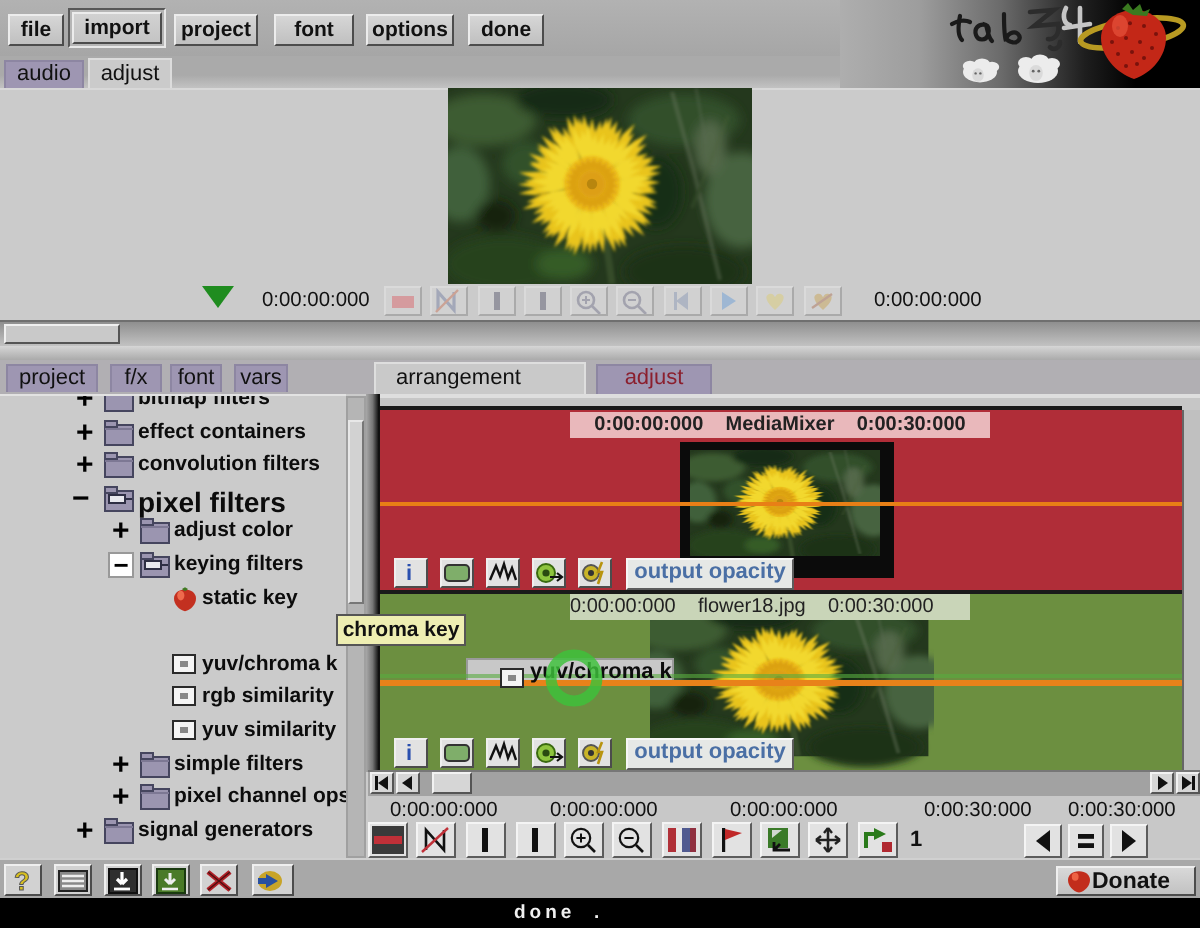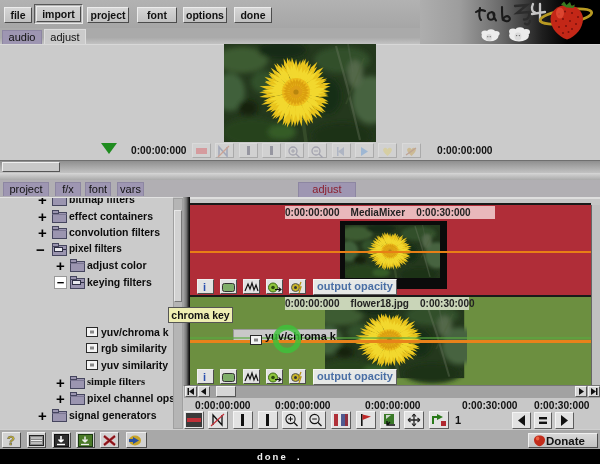--- a/index.html
+++ b/index.html
@@ -1,18 +1,18 @@
 <!DOCTYPE html>
 <html><head><meta charset="utf-8">
 <style>
 html,body{margin:0;padding:0;}
 *{box-sizing:border-box;}
 body{font-family:"Liberation Sans", sans-serif; width:600px;height:464px;overflow:hidden;}
 #app{position:relative;width:600px;height:464px;background:#cbcbcb;overflow:hidden;font-family:"Liberation Sans", sans-serif;}
-.tc{position:absolute;font-size:10.2px;font-weight:bold;color:#111;white-space:nowrap;}
+.tc{position:absolute;font-size:10.2px;font-weight:normal;color:#111;white-space:nowrap;}
 </style></head><body>
 <div id="app">
 
 <div style="position:absolute;left:0;top:0;width:600px;height:28px;background:linear-gradient(#b2b2b2,#a6a6a6);"></div>
 <div style="position:absolute;left:420px;top:0;width:180px;height:44px;background:linear-gradient(90deg,#aeaeae 0%,#9d9d9d 22%,#6a6a6a 45%,#1e1e1e 68%,#000 82%);"></div>
 <div style="position:absolute;left:4px;top:7px;width:28px;height:16px;background:linear-gradient(#d6d6d6,#c0c0c0);border:1px solid;border-color:#ececec #4c4c4c #4c4c4c #ececec;text-align:center;font-size:10.5px;font-weight:bold;color:#111;line-height:15px;">file</div>
 <div style="position:absolute;left:34px;top:4px;width:49px;height:20px;background:#b6b6b6;border:1px solid;border-color:#585858 #e8e8e8 #e8e8e8 #585858;"></div>
 <div style="position:absolute;left:36px;top:6px;width:45px;height:16px;background:linear-gradient(#d2d2d2,#c4c4c4);border:1px solid;border-color:#ececec #4c4c4c #4c4c4c #ececec;text-align:center;font-size:10.5px;font-weight:bold;color:#111;line-height:14px;">import</div>
 <div style="position:absolute;left:87px;top:7px;width:42px;height:16px;background:linear-gradient(#d6d6d6,#c0c0c0);border:1px solid;border-color:#ececec #4c4c4c #4c4c4c #ececec;text-align:center;font-size:10.5px;font-weight:bold;color:#111;line-height:15px;">project</div>
 <div style="position:absolute;left:137px;top:7px;width:40px;height:16px;background:linear-gradient(#d6d6d6,#c0c0c0);border:1px solid;border-color:#ececec #4c4c4c #4c4c4c #ececec;text-align:center;font-size:10.5px;font-weight:bold;color:#111;line-height:15px;">font</div>
@@ -69,20 +69,21 @@
       </svg></div>
 <div style="position:absolute;left:0;top:160px;width:600px;height:13px;background:linear-gradient(#8f8f8f,#c2c2c2);border-top:1px solid #6f6f6f;"></div>
 <div style="position:absolute;left:2px;top:162px;width:58px;height:10px;background:#c9c9c9;border:1px solid;border-color:#efefef #555 #555 #efefef;"></div>
 <div style="position:absolute;left:0;top:173px;width:600px;height:8px;background:linear-gradient(#d6d6d6,#a4a4a4);"></div>
 
 <div style="position:absolute;left:0;top:180px;width:600px;height:17px;background:#b1afb3;"></div>
 <div style="position:absolute;left:3px;top:182px;width:46px;height:14px;background:#9e96b2;border:1px solid #8d86a2;border-bottom:none;text-align:center;font-size:11px;color:#111;line-height:13px;">project</div>
 <div style="position:absolute;left:55px;top:182px;width:26px;height:14px;background:#9e96b2;border:1px solid #8d86a2;border-bottom:none;text-align:center;font-size:11px;color:#111;line-height:13px;">f/x</div>
 <div style="position:absolute;left:85px;top:182px;width:26px;height:14px;background:#9e96b2;border:1px solid #8d86a2;border-bottom:none;text-align:center;font-size:11px;color:#111;line-height:13px;">font</div>
 <div style="position:absolute;left:117px;top:182px;width:27px;height:14px;background:#9e96b2;border:1px solid #8d86a2;border-bottom:none;text-align:center;font-size:11px;color:#111;line-height:13px;">vars</div>
+<div style="position:absolute;left:187px;top:181px;width:106px;height:17px;background:#c9c9c9;border:1px solid #dedede;border-bottom:none;text-align:left;padding-left:10px;font-size:11px;color:#111;line-height:15px;">arrangement</div>
 <div style="position:absolute;left:298px;top:182px;width:58px;height:15px;background:#9e96b2;border:1px solid #8d86a2;border-bottom:none;text-align:center;font-size:11px;color:#8b1f2e;line-height:13px;">adjust</div>
 <div style="position:absolute;left:0;top:197px;width:173px;height:233px;background:#cbcbcb;border-top:1px solid #e2e2e2;overflow:hidden;" id="tree">
 <div style="position:absolute;top:-6px;left:0;width:182px;height:16px;">
         <div style="position:absolute;left:38px;top:1px;font-size:15px;font-weight:bold;color:#000;line-height:13px;">+</div>
         <svg width="15" height="13" viewBox="0 0 15 13" style="position:absolute;left:52px;top:1px;">
           <rect x="0.5" y="2.5" width="14" height="10" fill="#9b95b0" stroke="#45455e"></rect>
           <rect x="0.5" y="0.5" width="6" height="3" fill="#9b95b0" stroke="#45455e"></rect>
           <path d="M0.5,4.5 h14" stroke="#7d7894" stroke-width="1"></path>
         </svg>
         <div style="position:absolute;left:69px;top:1px;font-size:10.5px;font-weight:bold;color:#0c0c0c;white-space:nowrap;">bitmap filters</div>
@@ -106,40 +107,48 @@
         <div style="position:absolute;left:69px;top:1px;font-size:10.5px;font-weight:bold;color:#0c0c0c;white-space:nowrap;">convolution filters</div>
       </div>
 <div style="position:absolute;top:44px;left:0;width:182px;height:16px;">
         <div style="position:absolute;left:36px;top:1px;font-size:15px;font-weight:bold;color:#000;line-height:13px;">−</div>
         <svg width="15" height="13" viewBox="0 0 15 13" style="position:absolute;left:52px;top:1px;">
           <rect x="0.5" y="2.5" width="14" height="10" fill="#9b95b0" stroke="#45455e"></rect>
           <rect x="0.5" y="0.5" width="6" height="3" fill="#9b95b0" stroke="#45455e"></rect>
           <rect x="2.5" y="4.5" width="8" height="4" fill="#e8e8ee" stroke="#2e2e44"></rect>
           <path d="M11,6.5 h3" stroke="#2e2e44" stroke-width="1"></path>
         </svg>
-        <div style="position:absolute;left:69px;top:1px;font-size:10px;font-weight:bold;color:#0c0c0c;white-space:nowrap;">pixel filters</div>
+        <div style="position:absolute;left:69px;top:1px;font-size:14px;font-weight:bold;color:#0c0c0c;white-space:nowrap;">pixel filters</div>
       </div>
 <div style="position:absolute;top:60px;left:0;width:182px;height:16px;">
         <div style="position:absolute;left:56px;top:1px;font-size:15px;font-weight:bold;color:#000;line-height:13px;">+</div>
         <svg width="15" height="13" viewBox="0 0 15 13" style="position:absolute;left:70px;top:1px;">
           <rect x="0.5" y="2.5" width="14" height="10" fill="#9b95b0" stroke="#45455e"></rect>
           <rect x="0.5" y="0.5" width="6" height="3" fill="#9b95b0" stroke="#45455e"></rect>
           <path d="M0.5,4.5 h14" stroke="#7d7894" stroke-width="1"></path>
         </svg>
         <div style="position:absolute;left:87px;top:1px;font-size:10.5px;font-weight:bold;color:#0c0c0c;white-space:nowrap;">adjust color</div>
       </div>
 <div style="position:absolute;top:77px;left:0;width:182px;height:16px;">
         <div style="position:absolute;left:54px;top:1px;width:13px;height:13px;background:#fff;border:1px solid #999;text-align:center;font-size:13px;font-weight:bold;line-height:11px;">−</div>
         <svg width="15" height="13" viewBox="0 0 15 13" style="position:absolute;left:70px;top:1px;">
           <rect x="0.5" y="2.5" width="14" height="10" fill="#9b95b0" stroke="#45455e"></rect>
           <rect x="0.5" y="0.5" width="6" height="3" fill="#9b95b0" stroke="#45455e"></rect>
           <rect x="2.5" y="4.5" width="8" height="4" fill="#e8e8ee" stroke="#2e2e44"></rect>
           <path d="M11,6.5 h3" stroke="#2e2e44" stroke-width="1"></path>
         </svg>
         <div style="position:absolute;left:87px;top:1px;font-size:10.5px;font-weight:bold;color:#0c0c0c;white-space:nowrap;">keying filters</div>
+      </div>
+<div style="position:absolute;top:94px;left:0;width:182px;height:16px;">
+        <svg width="13" height="13" viewBox="0 0 13 13" style="position:absolute;left:86px;top:1px;">
+          <path d="M6.5,1.8 C9.8,1.8 12,3.8 12,6.2 C12,9.2 9.5,11.8 6.5,12.6 C3.5,11.8 1,9.2 1,6.2 C1,3.8 3.2,1.8 6.5,1.8 Z" fill="#c33020"></path>
+          <ellipse cx="4.4" cy="4.8" rx="1.8" ry="2.4" fill="#ef6a4c"></ellipse>
+          <path d="M5,1.5 L6.5,0.6 L8,1.5 L7,2.4 L6,2.4 Z" fill="#3f7a22"></path>
+        </svg>
+        <div style="position:absolute;left:101px;top:1px;font-size:10.5px;font-weight:bold;color:#0c0c0c;white-space:nowrap;">static key</div>
       </div>
 <div style="position:absolute;top:127px;left:0;width:182px;height:16px;">
         <svg width="12" height="10" viewBox="0 0 12 10" style="position:absolute;left:86px;top:2px;">
           <rect x="0.5" y="0.5" width="11" height="9" fill="#f4f4f4" stroke="#2a2a2a"></rect>
           <rect x="4" y="3.5" width="4" height="3" fill="#888"></rect>
         </svg>
         <div style="position:absolute;left:101px;top:1px;font-size:10.5px;font-weight:bold;color:#0c0c0c;white-space:nowrap;">yuv/chroma k</div>
       </div>
 <div style="position:absolute;top:160px;left:0;width:182px;height:16px;">
         <svg width="12" height="10" viewBox="0 0 12 10" style="position:absolute;left:86px;top:2px;">
@@ -155,21 +164,21 @@
         </svg>
         <div style="position:absolute;left:101px;top:1px;font-size:10.5px;font-weight:bold;color:#0c0c0c;white-space:nowrap;">rgb similarity</div>
       </div>
 <div style="position:absolute;top:177px;left:0;width:182px;height:16px;">
         <div style="position:absolute;left:56px;top:1px;font-size:15px;font-weight:bold;color:#000;line-height:13px;">+</div>
         <svg width="15" height="13" viewBox="0 0 15 13" style="position:absolute;left:70px;top:1px;">
           <rect x="0.5" y="2.5" width="14" height="10" fill="#9b95b0" stroke="#45455e"></rect>
           <rect x="0.5" y="0.5" width="6" height="3" fill="#9b95b0" stroke="#45455e"></rect>
           <path d="M0.5,4.5 h14" stroke="#7d7894" stroke-width="1"></path>
         </svg>
-        <div style="position:absolute;left:87px;top:1px;font-size:10.5px;font-weight:bold;color:#0c0c0c;white-space:nowrap;font-family:Liberation Serif, serif;">simple filters</div>
+        <div style="position:absolute;left:87px;top:1px;font-size:10.5px;font-weight:bold;color:#0c0c0c;white-space:nowrap;">simple filters</div>
       </div>
 <div style="position:absolute;top:193px;left:0;width:182px;height:16px;">
         <div style="position:absolute;left:56px;top:1px;font-size:15px;font-weight:bold;color:#000;line-height:13px;">+</div>
         <svg width="15" height="13" viewBox="0 0 15 13" style="position:absolute;left:70px;top:1px;">
           <rect x="0.5" y="2.5" width="14" height="10" fill="#9b95b0" stroke="#45455e"></rect>
           <rect x="0.5" y="0.5" width="6" height="3" fill="#9b95b0" stroke="#45455e"></rect>
           <path d="M0.5,4.5 h14" stroke="#7d7894" stroke-width="1"></path>
         </svg>
         <div style="position:absolute;left:87px;top:1px;font-size:10.5px;font-weight:bold;color:#0c0c0c;white-space:nowrap;">pixel channel ops</div>
       </div>
@@ -183,21 +192,21 @@
         <div style="position:absolute;left:69px;top:1px;font-size:10.5px;font-weight:bold;color:#0c0c0c;white-space:nowrap;">signal generators</div>
       </div>
 </div>
 <div style="position:absolute;left:173px;top:198px;width:10px;height:231px;background:#b5b5b5;border:1px solid #a0a0a0;"></div>
 <div style="position:absolute;left:174px;top:210px;width:8px;height:92px;background:#d2d2d2;border:1px solid;border-color:#e8e8e8 #777 #777 #e8e8e8;"></div>
 <div style="position:absolute;left:183px;top:197px;width:7px;height:189px;background:linear-gradient(90deg,#a8a8a8,#777 55%,#1a1a1a);border-right:1px solid #111;"></div>
 <div style="position:absolute;left:190px;top:197px;width:410px;height:2px;background:#dedede;"></div>
 <div style="position:absolute;left:190px;top:199px;width:410px;height:6px;background:#c6c6c6;"></div>
 <div style="position:absolute;left:190px;top:203px;width:401px;height:2px;background:#1a1a1a;"></div>
 <div style="position:absolute;left:190px;top:205px;width:401px;height:90px;background:#b02d38;"></div>
-<div style="position:absolute;left:285px;top:206px;width:210px;height:13px;background:rgba(255,238,238,0.72);font-size:10px;font-weight:bold;color:#222;line-height:13px;">0:00:00:000&nbsp;&nbsp;&nbsp;&nbsp;MediaMixer&nbsp;&nbsp;&nbsp;&nbsp;0:00:30:000</div>
+<div style="position:absolute;left:285px;top:206px;width:210px;height:13px;background:rgba(255,238,238,0.72);font-size:10px;font-weight:bold;color:#222;text-align:center;line-height:13px;">0:00:00:000&nbsp;&nbsp;&nbsp;&nbsp;MediaMixer&nbsp;&nbsp;&nbsp;&nbsp;0:00:30:000</div>
 <div style="position:absolute;left:340px;top:221px;width:107px;height:68px;background:#0b0b0b;"></div>
 <div style="position:absolute;left:345px;top:225px;width:95px;height:53px;overflow:hidden;">
       <svg width="95" height="53" viewBox="0 0 152 98" preserveAspectRatio="none" style="position:absolute;left:0;top:0">
         <use href="#flowerpic"></use>
       </svg>
     </div>
 <div style="position:absolute;left:190px;top:251px;width:401px;height:2px;background:#e87f16;z-index:5;"></div>
 <div style="position:absolute;left:197px;top:279px;width:17px;height:15px;background:#e2e2e2;border:1px solid;border-color:#efefef #4c4c4c #4c4c4c #efefef;">
       <div style="position:absolute;left:5px;top:1px;font-size:11px;font-weight:bold;color:#2a4fae;">i</div>
     </div>
@@ -213,21 +222,21 @@
         <path d="M8,8.5 L14,8.5 M11.5,6.5 L14,8.5 L11.5,10.5" stroke="#111" stroke-width="1.1" fill="none"></path>
       </svg></div>
 <div style="position:absolute;left:289px;top:279px;width:17px;height:15px;background:#e2e2e2;border:1px solid;border-color:#efefef #4c4c4c #4c4c4c #efefef;"><svg width="15" height="13" viewBox="0 0 15 13" style="">
         <circle cx="5.5" cy="6.5" r="4" fill="#c9b428" stroke="#555"></circle>
         <circle cx="5.5" cy="6.5" r="1.5" fill="#333"></circle>
         <path d="M11,1 L9,6 L11,6 L9,12" stroke="#b89410" stroke-width="1.3" fill="none"></path>
       </svg></div>
 <div style="position:absolute;left:313px;top:279px;width:84px;height:16px;background:#e6e8e6;border:1px solid;border-color:#f6f6f6 #5c5c5c #5c5c5c #f6f6f6;font-size:11px;font-weight:bold;color:#4a6fa5;text-align:center;line-height:13px;">output opacity</div>
 <div style="position:absolute;left:190px;top:295px;width:401px;height:2px;background:#1a1a1a;"></div>
 <div style="position:absolute;left:190px;top:297px;width:401px;height:88px;background:#6c8f40;"></div>
-<div style="position:absolute;left:285px;top:297px;width:184px;height:13px;background:rgba(237,240,230,0.72);font-size:10px;font-weight:bold;color:#222;text-align:center;line-height:13px;">0:00:00:000&nbsp;&nbsp;&nbsp;&nbsp;flower18.jpg&nbsp;&nbsp;&nbsp;&nbsp;0:00:30:000</div>
+<div style="position:absolute;left:285px;top:297px;width:200px;height:13px;background:rgba(237,240,230,0.72);font-size:10px;font-weight:normal;color:#222;line-height:13px;">0:00:00:000&nbsp;&nbsp;&nbsp;&nbsp;flower18.jpg&nbsp;&nbsp;&nbsp;&nbsp;0:00:30:000</div>
 <div style="position:absolute;left:325px;top:310px;width:142px;height:75px;overflow:hidden;">
       <svg width="142" height="75" viewBox="3 9 152 98" preserveAspectRatio="none" style="position:absolute;left:0;top:0">
         <use href="#flowerpic"></use>
       </svg>
     </div>
 <div style="position:absolute;left:190px;top:340px;width:401px;height:2.5px;background:#e8821a;z-index:5;"></div>
 <div style="position:absolute;left:190px;top:337px;width:401px;height:1.5px;background:#58ab40;z-index:5;opacity:0.6;"></div>
 <div style="position:absolute;left:233px;top:329px;width:104px;height:14px;background:#c8c8c8;border:1px solid #9a9a9a;"></div>
 <div style="position:absolute;left:250px;top:331px;z-index:6;"><svg width="12" height="10" viewBox="0 0 12 10" style="">
         <rect x="0.5" y="0.5" width="11" height="9" fill="#f4f4f4" stroke="#2a2a2a"></rect>

